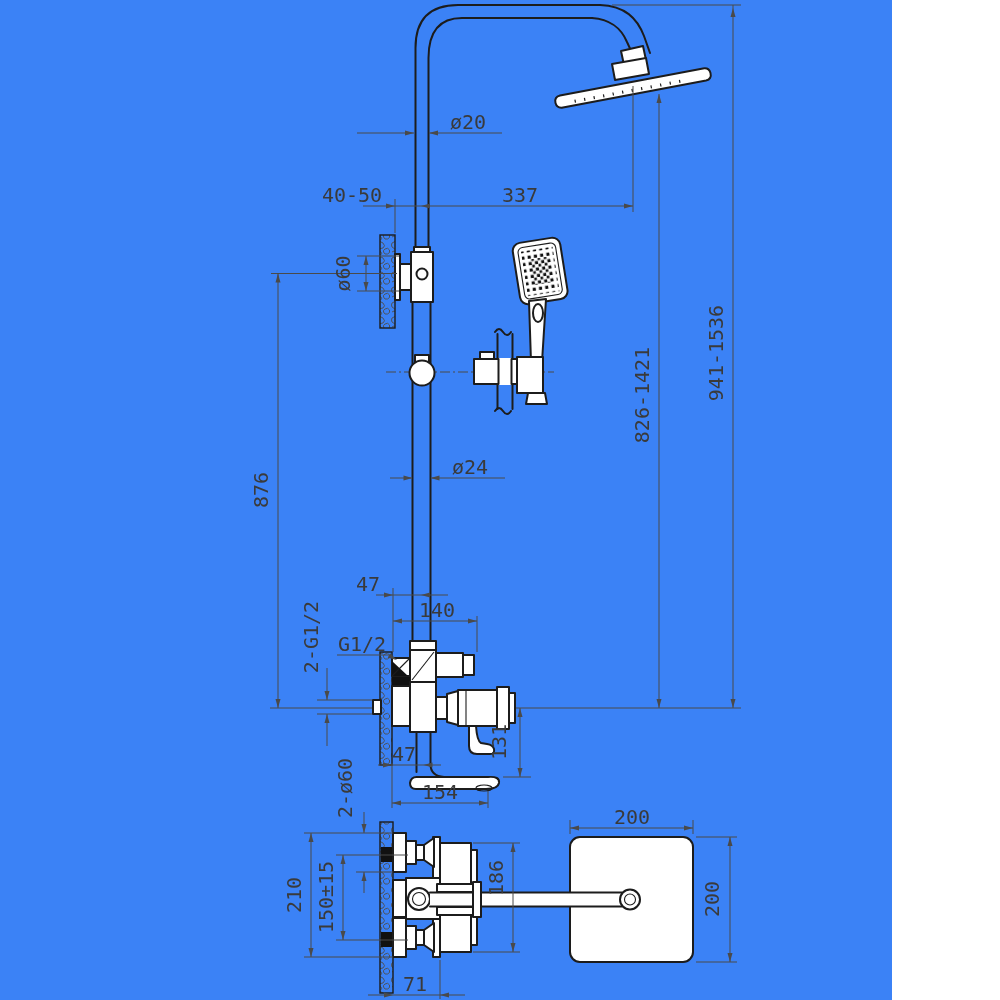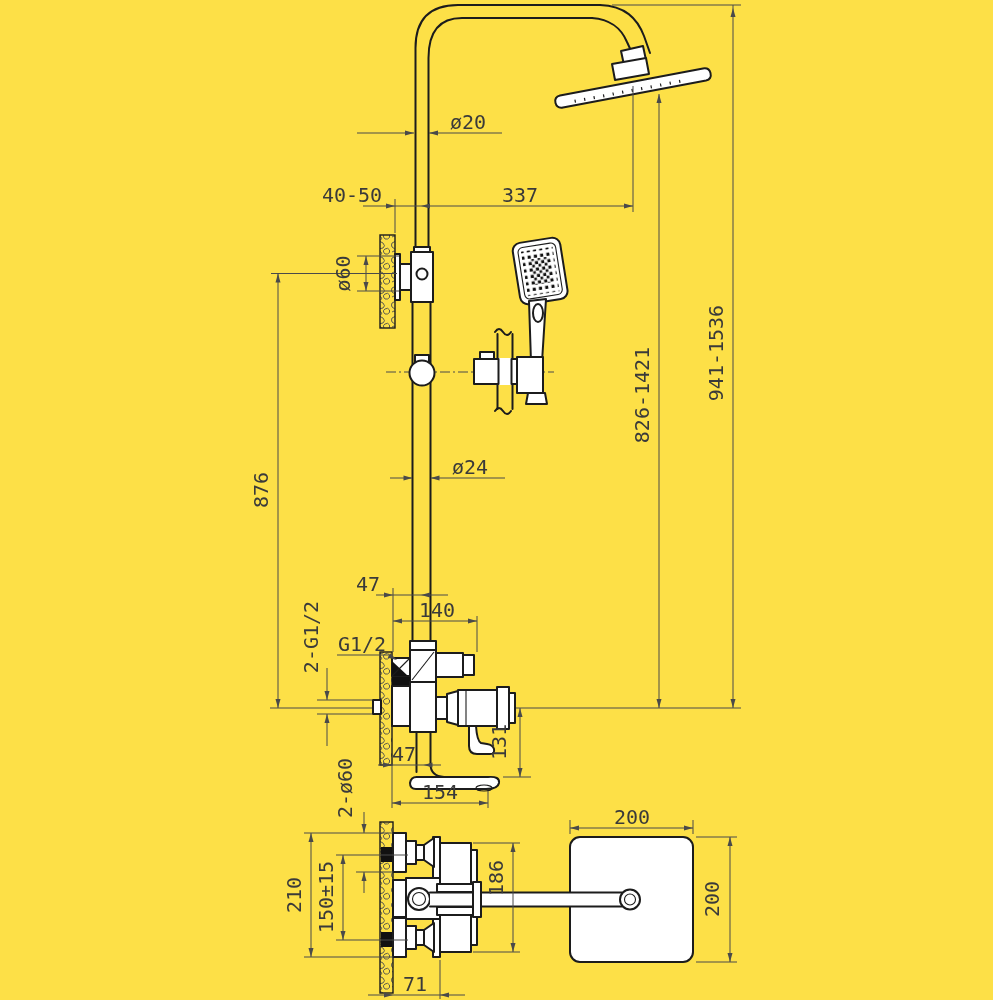--- a/index.html
+++ b/index.html
@@ -1,16 +1,16 @@
 <!DOCTYPE html>
 <html><head>
 <meta charset="utf-8">
 <style>
   html,body{margin:0;padding:0;background:#fff;}
-  #canvas{width:993px;height:1000px;position:relative;background:#fde047;}
+  #canvas{width:892px;height:1000px;position:relative;background:#3b82f6;}
   svg{position:absolute;left:0;top:0;}
   .obj{stroke:#1c1c1c;fill:none;stroke-width:2;stroke-linejoin:round;stroke-linecap:round;}
   .objw{stroke:#1c1c1c;fill:#fff;stroke-width:2;stroke-linejoin:round;}
   .thin{stroke:#1c1c1c;fill:none;stroke-width:1.1;}
   .dim{stroke:#4a4a4a;fill:none;stroke-width:1;}
   .arr{fill:#4a4a4a;stroke:none;}
   .blk{fill:#111;stroke:none;}
   .hatch{fill:url(#rubble);stroke:#1c1c1c;stroke-width:1.4;}
   text.t{font-family:"DejaVu Sans Mono",monospace;font-size:20px;fill:#3a3a3a;}
 </style>

